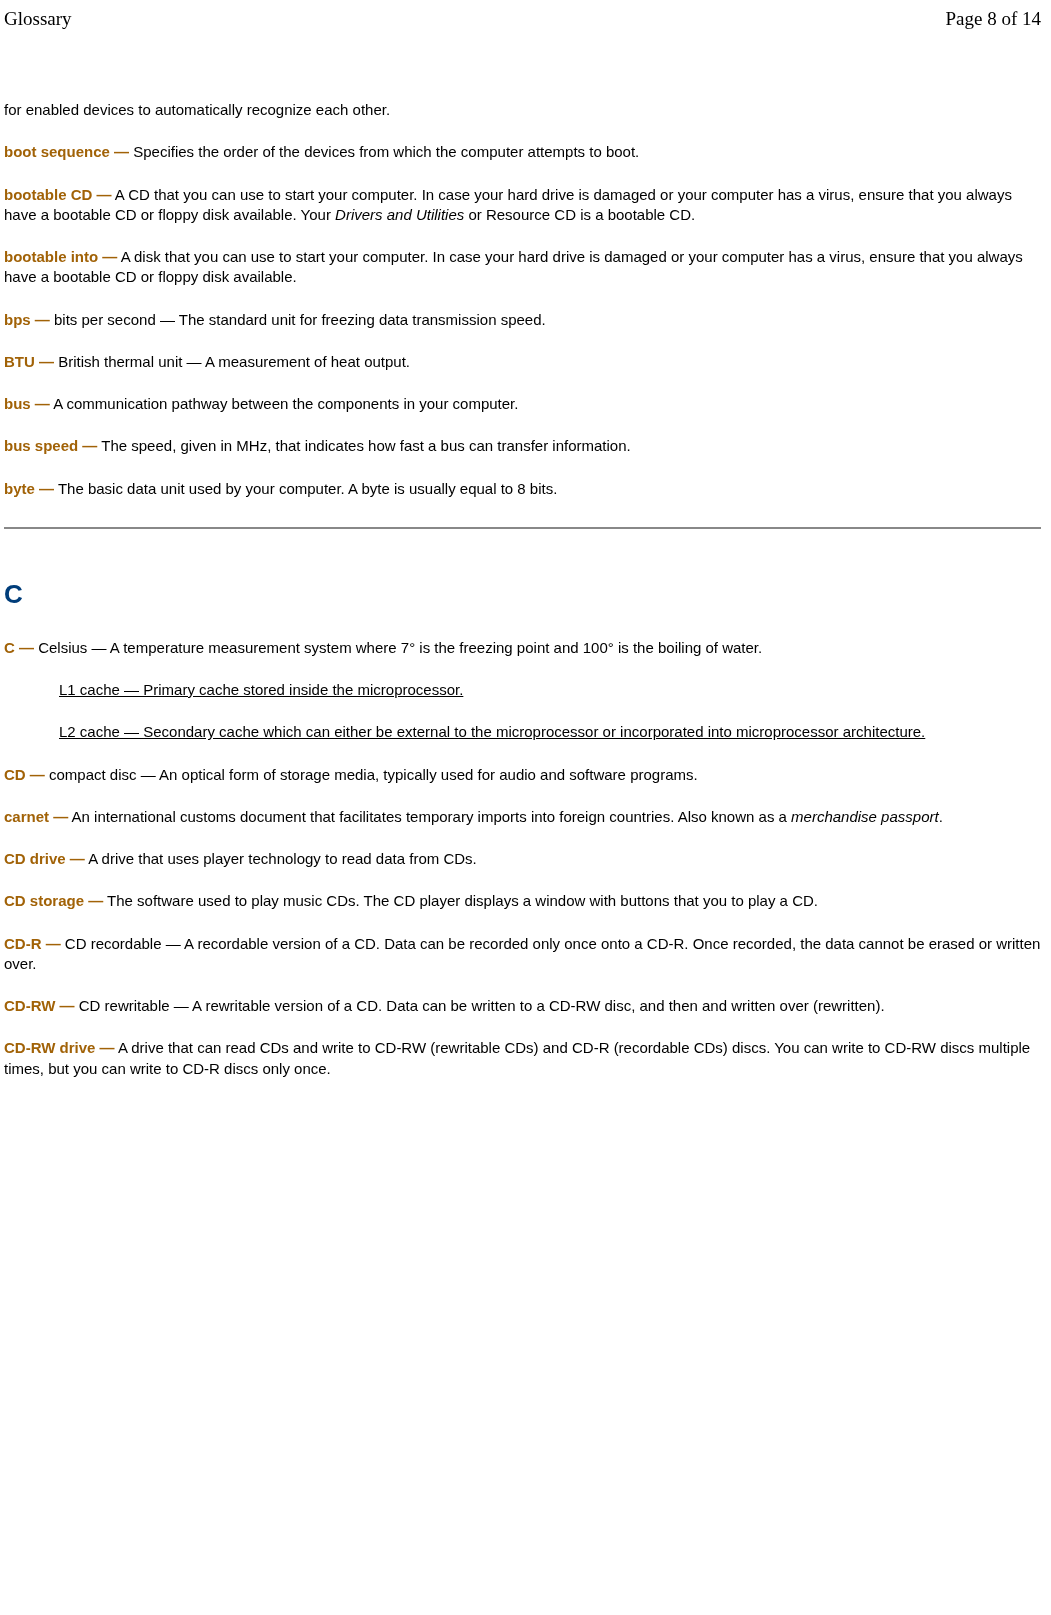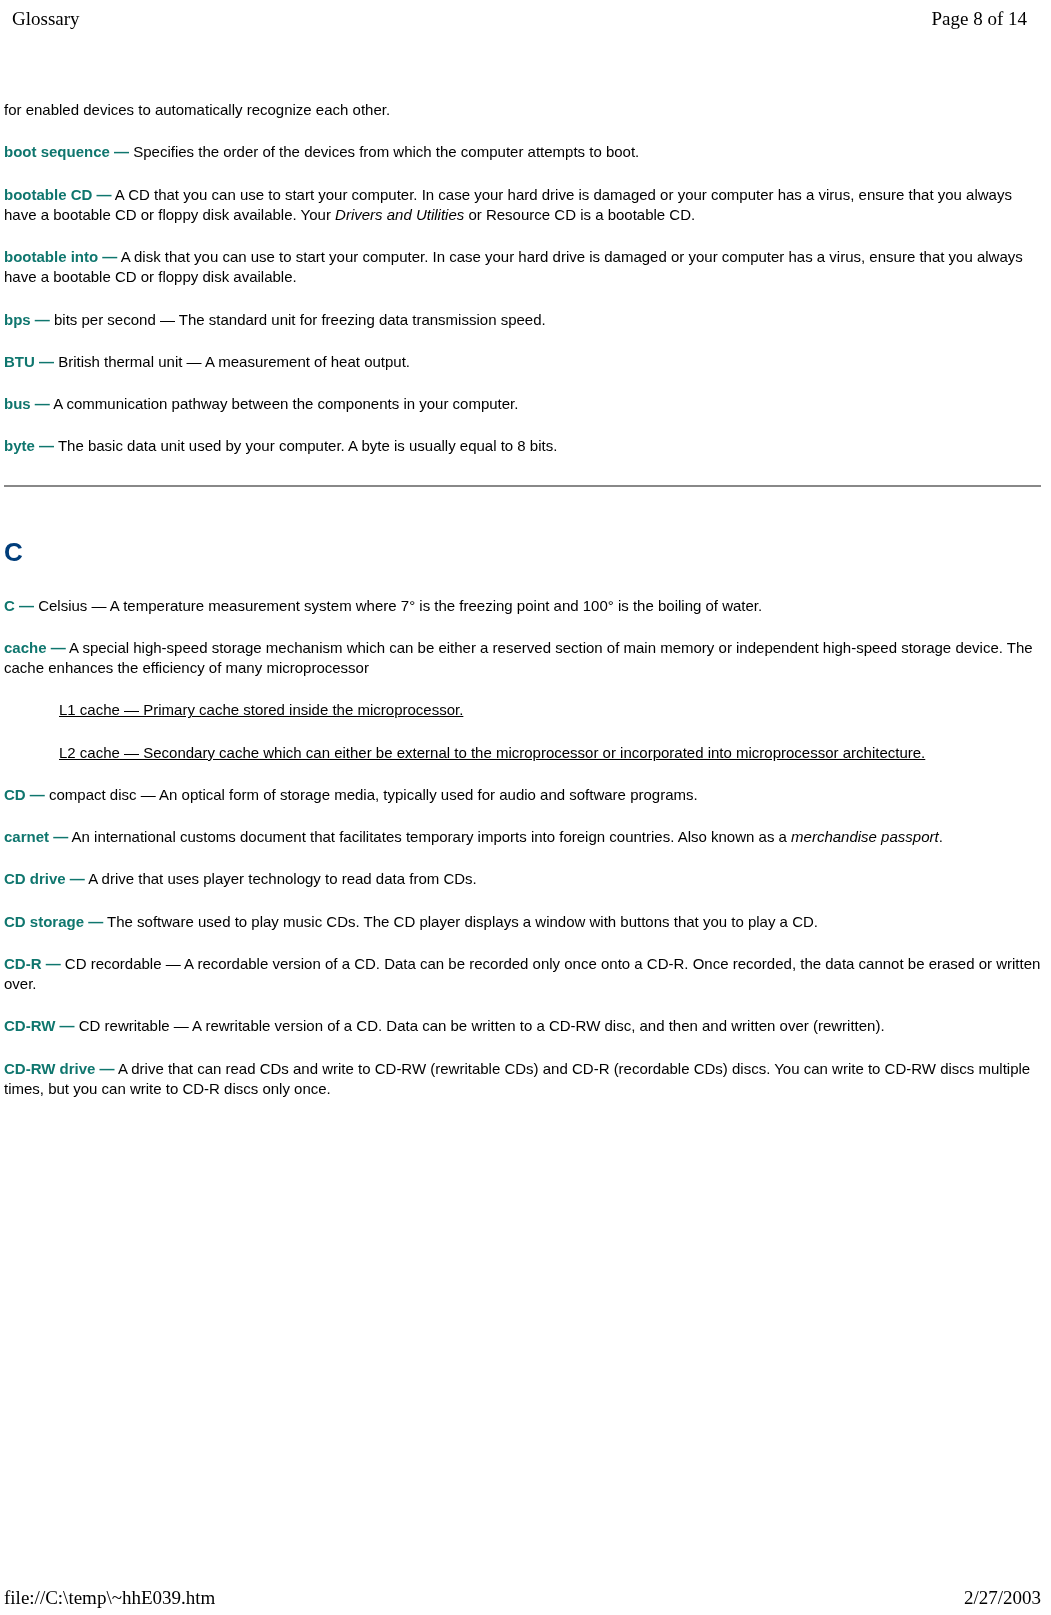--- a/index.html
+++ b/index.html
@@ -12,35 +12,34 @@
   }
   .page {
     width: 1051px;
     min-height: 1615px;
     position: relative;
     box-sizing: border-box;
   }
   .header {
     display: flex;
     justify-content: space-between;
-    padding: 8px 24px 0 4px;
+    padding: 8px 10px 0 4px;
     font-family: "Times New Roman", serif;
     font-size: 19px;
-    margin-left: 8px;
   }
   .content {
     padding: 70px 10px 0 4px;
   }
   .entry {
     margin-bottom: 22px;
     line-height: 1.35;
   }
   .term {
     font-weight: bold;
-    color: #0f766e;
+    color: #a16207;
   }
   .section-heading {
     font-weight: bold;
     color: #003d7a;
     font-size: 26px;
     margin-top: 50px;
     margin-bottom: 28px;
   }
   hr.divider {
     border: none;
@@ -96,36 +95,36 @@
     </div>
 
     <div class="entry">
       <span class="term">BTU —</span><span> British thermal unit — A measurement of heat output.</span>
     </div>
 
     <div class="entry">
       <span class="term">bus —</span><span> A communication pathway between the components in your computer.</span>
     </div>
 
+    <div class="entry">
+      <span class="term">bus speed —</span><span> The speed, given in MHz, that indicates how fast a bus can transfer information.</span>
+    </div>
 
     <div class="entry">
       <span class="term">byte —</span><span> The basic data unit used by your computer. A byte is usually equal to 8 bits.</span>
     </div>
 
     <hr class="divider">
 
     <div class="section-heading">C</div>
 
     <div class="entry">
       <span class="term">C —</span><span> Celsius — A temperature measurement system where 7° is the freezing point and 100° is the boiling of water.</span>
     </div>
 
-    <div class="entry" style="margin-bottom:22px;">
-      <span class="term">cache —</span><span> A special high-speed storage mechanism which can be either a reserved section of main memory or independent high-speed storage device. The cache enhances the efficiency of many microprocessor</span>
-    </div>
     <div class="sub-entry">L1 cache — Primary cache stored inside the microprocessor.</div>
     <div class="sub-entry">L2 cache — Secondary cache which can either be external to the microprocessor or incorporated into microprocessor architecture.</div>
 
     <div class="entry">
       <span class="term">CD —</span><span> compact disc — An optical form of storage media, typically used for audio and software programs.</span>
     </div>
 
     <div class="entry">
       <span class="term">carnet —</span><span> An international customs document that facilitates temporary imports into foreign countries. Also known as a </span><span class="italic">merchandise passport</span><span>.</span>
     </div>
@@ -145,18 +144,14 @@
     <div class="entry">
       <span class="term">CD-RW —</span><span> CD rewritable — A rewritable version of a CD. Data can be written to a CD-RW disc, and then and written over (rewritten).</span>
     </div>
 
     <div class="entry">
       <span class="term">CD-RW drive —</span><span> A drive that can read CDs and write to CD-RW (rewritable CDs) and CD-R (recordable CDs) discs. You can write to CD-RW discs multiple times, but you can write to CD-R discs only once.</span>
     </div>
 
   </div>
 
-  <div class="footer">
-    <span>file://C:\temp\~hhE039.htm</span>
-    <span>2/27/2003</span>
-  </div>
 
 </div>
 
 </body></html>

